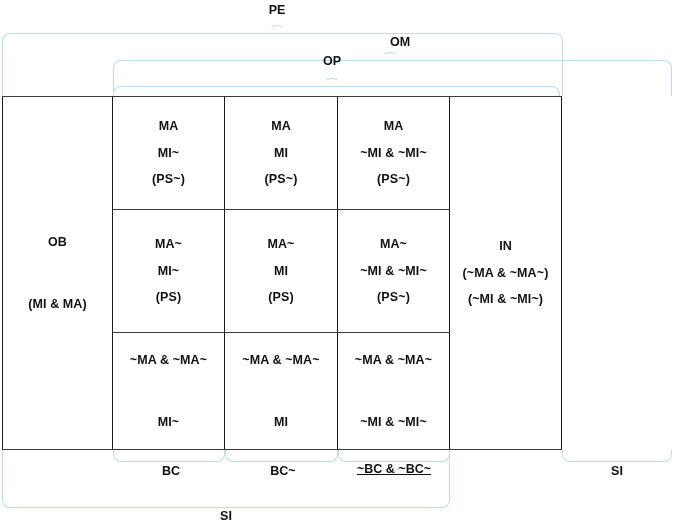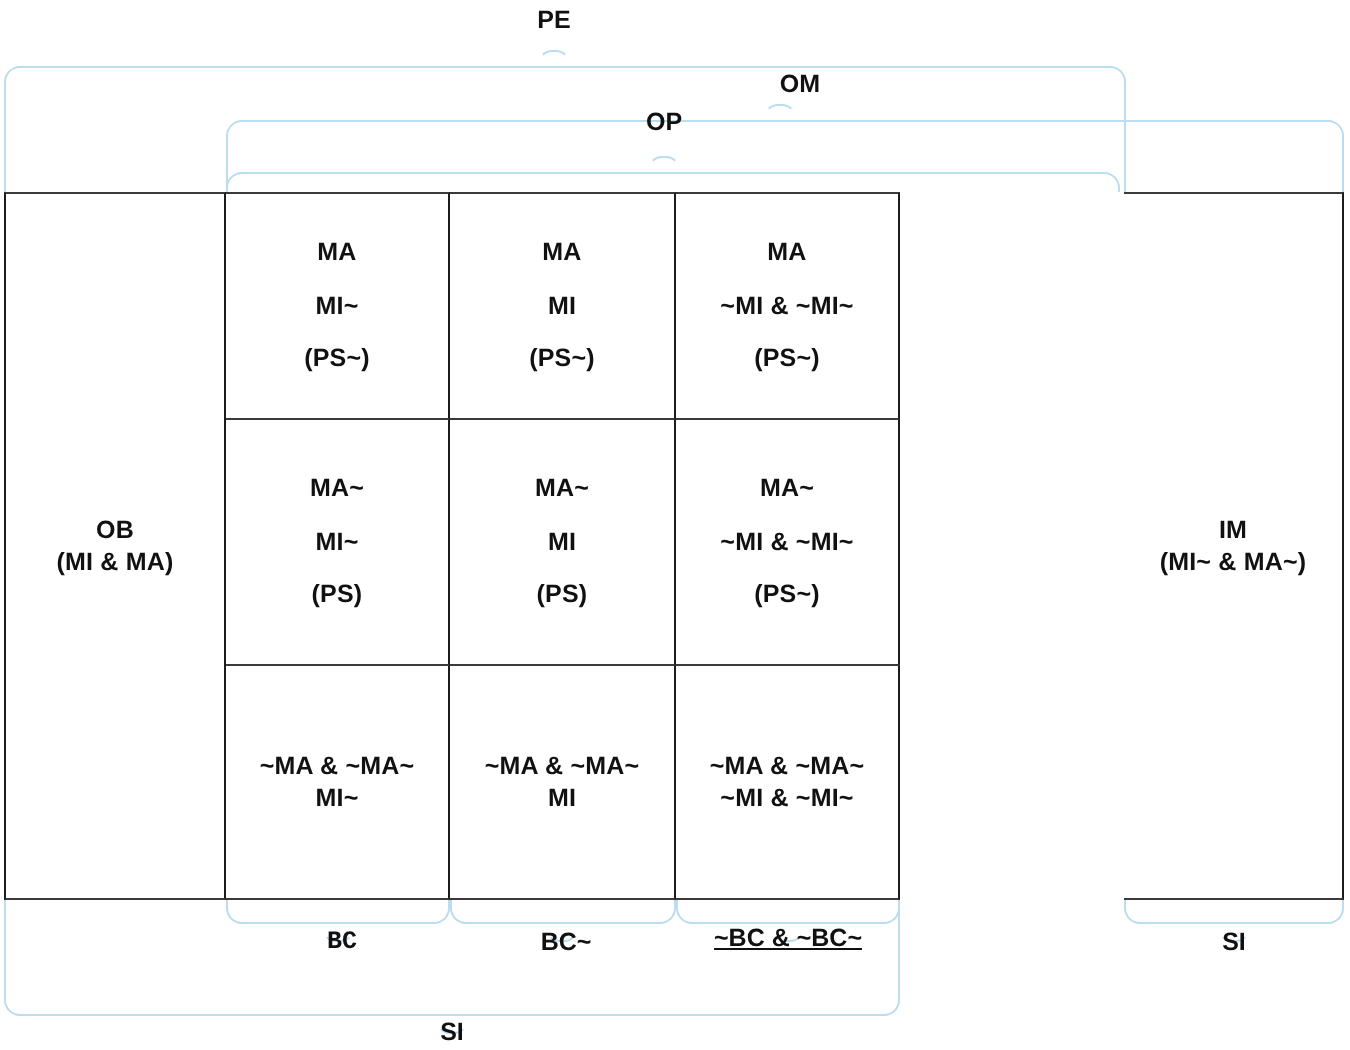--- a/index.html
+++ b/index.html
@@ -7,21 +7,21 @@
        font-family:"Liberation Sans","DejaVu Sans",sans-serif;color:#111111;}
 
   #stage{position:absolute;left:0;top:0;width:556px;height:525px;border-radius:11px;}
 
   
   .cell{position:absolute;box-sizing:border-box;
         display:flex;flex-direction:column;align-items:center;justify-content:center;
         font-size:12.5px;font-weight:bold;letter-spacing:.1px;
         background:#ffffff;}
   .cell .ln{display:block;line-height:1;margin:7px 4px;white-space:nowrap;}
-  .cell.two .ln{margin:2px 0;}
+  .cell.two .ln{margin:25px 0;}
 
   .bd-t{border-top:1.4px solid #3b3b3b;}
   .bd-b{border-bottom:1.4px solid #3b3b3b;}
   .bd-l{border-left:1.4px solid #1c1c1c;}
   .bd-r{border-right:1.4px solid #1c1c1c;}
 
   
   .brk{position:absolute;box-sizing:border-box;border:1.6px solid #bcdcef;}
   .brk.top{border-bottom:none;border-radius:8px 8px 0 0;}
   .brk.bot{border-top:none;border-radius:0 0 8px 8px;}
@@ -96,29 +96,30 @@
   </div>
   <div class="cell two bd-b bd-r" style="left:225px;top:333px;width:113px;height:117px;">
     <span class="ln">~MA &amp; ~MA~</span>
     <span class="ln">MI</span>
   </div>
   <div class="cell two bd-b bd-r" style="left:338px;top:333px;width:112px;height:117px;">
     <span class="ln">~MA &amp; ~MA~</span>
     <span class="ln">~MI &amp; ~MI~</span>
   </div>
 
+  <div class="cell bd-t bd-b bd-r" style="left:450px;top:96px;width:112px;height:354px;">
+    <span class="ln">IN</span>
+    <span class="ln">(~MA &amp; ~MA~)</span>
+    <span class="ln">(~MI &amp; ~MI~)</span>
+  </div>
 
-  <div class="cell two bd-t bd-b bd-r" style="left:562px;top:96px;width:110px;height:354px;">
-    <span class="ln">IM</span>
-    <span class="ln">(MI~ &amp; MA~)</span>
-  </div>
 
   <div class="brk bot" style="left:113px;top:450px;width:112px;height:12px;"></div>
   <div class="nub dn" style="left:161px;top:462px;"></div>
-  <div class="brk-lbl" style="left:171px;top:464px;font-family:Liberation Mono, monospace;">BC</div>
+  <div class="brk-lbl" style="left:171px;top:464px;">BC</div>
 
   <div class="brk bot" style="left:225px;top:450px;width:113px;height:12px;"></div>
   <div class="nub dn" style="left:273px;top:462px;"></div>
   <div class="brk-lbl" style="left:283px;top:464px;">BC~</div>
 
   <div class="brk bot" style="left:338px;top:450px;width:112px;height:12px;"></div>
   <div class="nub dn" style="left:386px;top:462px;"></div>
   <div class="brk-lbl" style="left:394px;top:462px;text-decoration:underline;">~BC &amp; ~BC~</div>
 
   <div class="brk bot" style="left:2px;top:450px;width:448px;height:58px;"></div>

